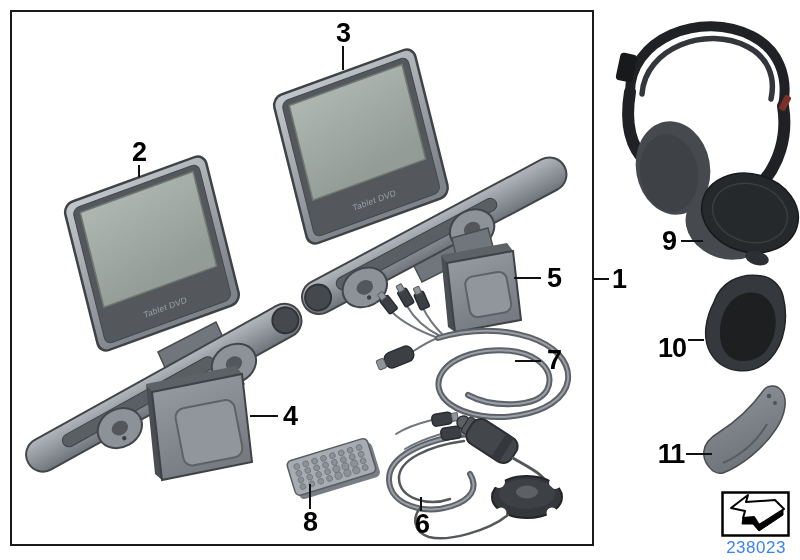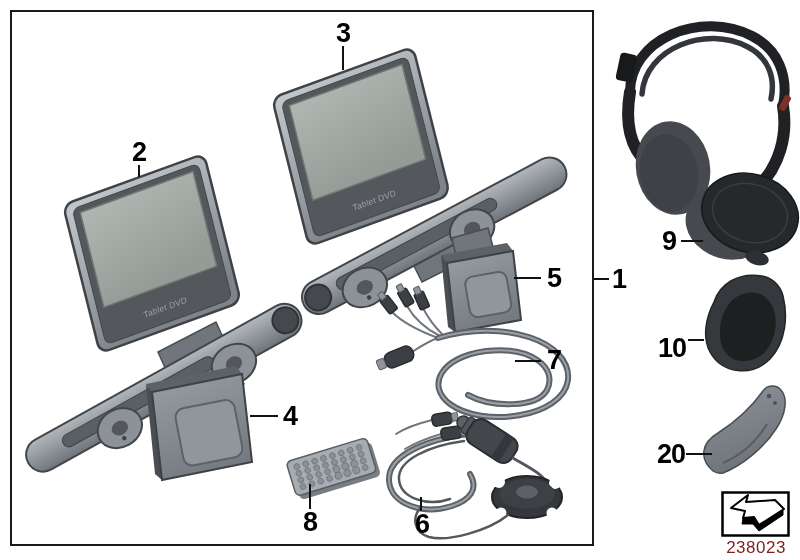--- a/index.html
+++ b/index.html
@@ -4,21 +4,21 @@
 <style>
   html,body{margin:0;padding:0;background:#ffffff;}
   .stage{position:relative;width:800px;height:560px;background:#ffffff;
          font-family:"Liberation Sans",sans-serif;overflow:hidden;}
   .stage > svg{position:absolute;left:0;top:0;}
   .callout{position:absolute;transform:translate(-50%,-50%);
            font-family:"Liberation Sans",sans-serif;font-weight:900;
            font-size:27px;color:#000;line-height:1;letter-spacing:-1px;
            cursor:pointer;user-select:none;}
   .partnum{position:absolute;left:756px;top:548px;transform:translate(-50%,-50%);
-           font-size:17px;color:#7f1d1d;letter-spacing:.5px;}
+           font-size:17px;color:#3b82f6;letter-spacing:.5px;}
   
   .boxline{fill:none;stroke:#1a1a1a;stroke-width:2;}
   .ln{stroke:#111;stroke-width:2;}
   .mframe{fill:url(#gMetal);stroke:#3f4347;stroke-width:2.5;}
   .mpanel{fill:#54585c;stroke:#43474b;stroke-width:1;}
   .mscreen{fill:url(#gScreen);stroke:#6f7773;stroke-width:1.5;}
   .mtext{font-family:"Liberation Sans",sans-serif;font-size:8.5px;fill:#9aa0a5;
          text-anchor:middle;letter-spacing:.3px;}
   .bar{fill:url(#gBar);stroke:#42464a;stroke-width:2;}
   .slot{fill:#5a5f64;stroke:#3e4246;stroke-width:1;}
@@ -295,17 +295,17 @@
 <div class="callout" style="left:619px;top:279px">1</div>
 <div class="callout" style="left:139px;top:152px">2</div>
 <div class="callout" style="left:343px;top:33px">3</div>
 <div class="callout" style="left:290px;top:416px">4</div>
 <div class="callout" style="left:554px;top:278px">5</div>
 <div class="callout" style="left:422px;top:524px">6</div>
 <div class="callout" style="left:554px;top:360px">7</div>
 <div class="callout" style="left:310px;top:522px">8</div>
 <div class="callout" style="left:669px;top:241px">9</div>
 <div class="callout" style="left:672px;top:348px">10</div>
-<div class="callout" style="left:671px;top:454px">20</div>
+<div class="callout" style="left:671px;top:454px">11</div>
 
 <div class="partnum">238023</div>
 
 </div>
 
 </body></html>

